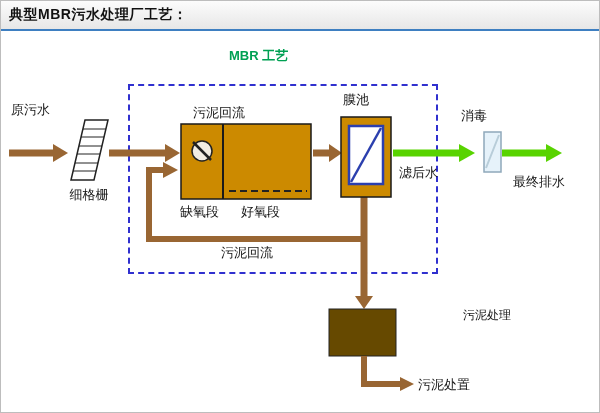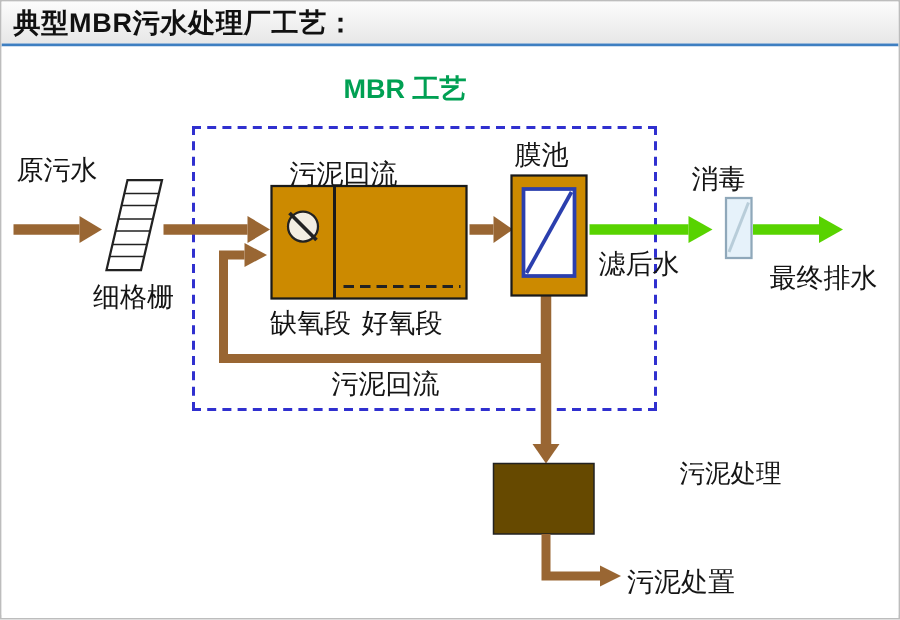--- a/index.html
+++ b/index.html
@@ -1,26 +1,26 @@
 <!DOCTYPE html>
 <html><head>
 <meta charset="utf-8">
 <style>
   * { margin:0; padding:0; box-sizing:border-box; }
   body { font-family:"Liberation Sans", sans-serif; background:#ffffff; }
   .page { position:relative; width:600px; height:413px; border:1px solid #bdbdbd; background:#fff; overflow:hidden; }
   .header { height:30px; background:linear-gradient(#fcfcfc, #e7e7e7); border-bottom:2px solid #3E7FC1; display:flex; align-items:center; padding-left:8px; }
-  .title { font-size:18px; font-weight:bold; color:#111; letter-spacing:0.5px; }
+  .title { font-size:14px; font-weight:bold; color:#111; letter-spacing:0.5px; }
   .canvas { position:relative; width:598px; height:379px; background:#fff; }
   .canvas svg { position:absolute; left:0; top:0; }
-  .lbl { position:absolute; font-size:18px; color:#151515; white-space:nowrap; }
+  .lbl { position:absolute; font-size:13px; color:#151515; white-space:nowrap; }
   .center { text-align:center; }
   .mbr-label { color:#00A053; font-weight:bold; }
   .mbr-boundary { position:absolute; left:127px; top:53px; width:310px; height:190px; border:2px dashed #3030cf; }
-  .treat-note { position:absolute; left:400px; top:276px; width:172px; text-align:center; font-size:17px; color:#151515; line-height:17px; }
+  .treat-note { position:absolute; left:400px; top:276px; width:172px; text-align:center; font-size:12px; color:#151515; line-height:17px; }
 </style>
 </head>
 <body>
 
 <div class="page">
 
   <div class="header">
     <span class="title">典型MBR污水处理厂工艺：</span>
   </div>
 

